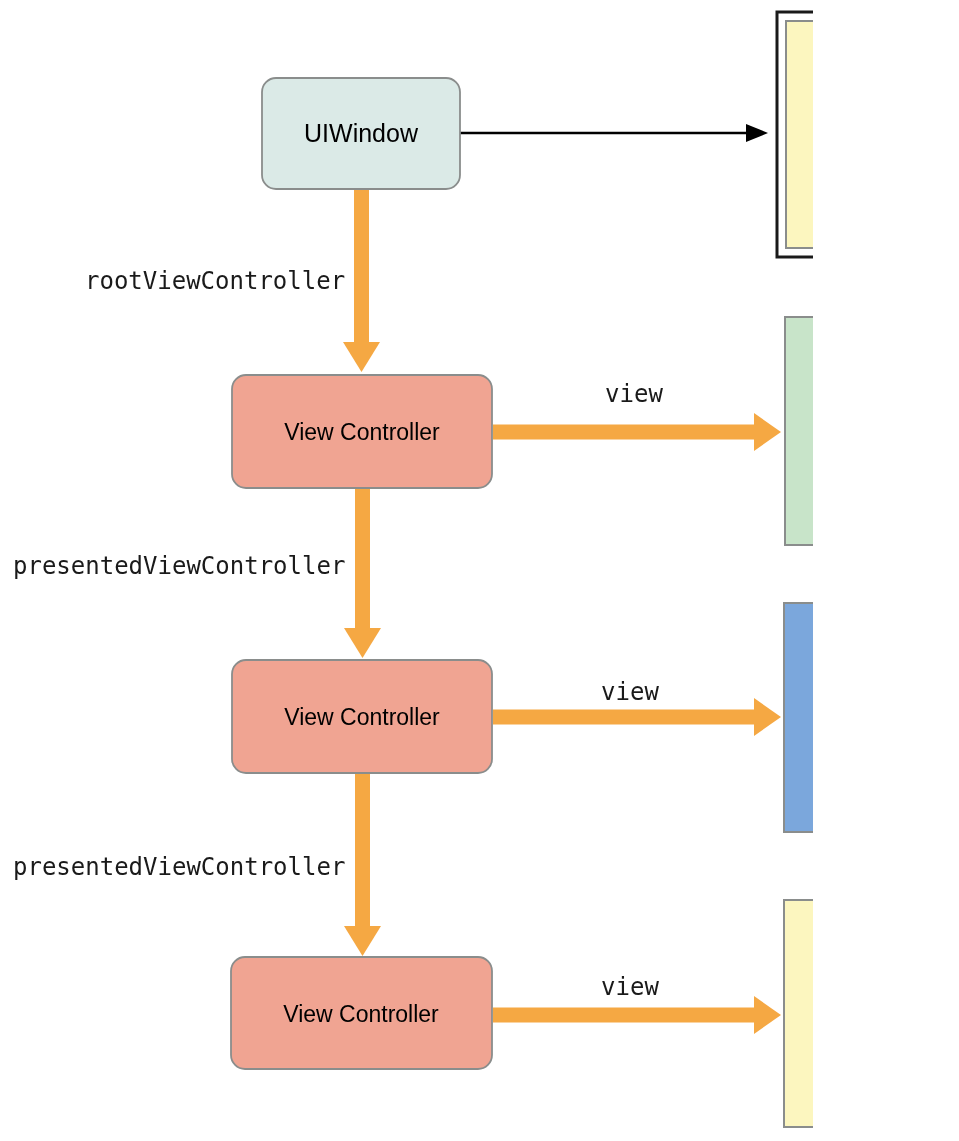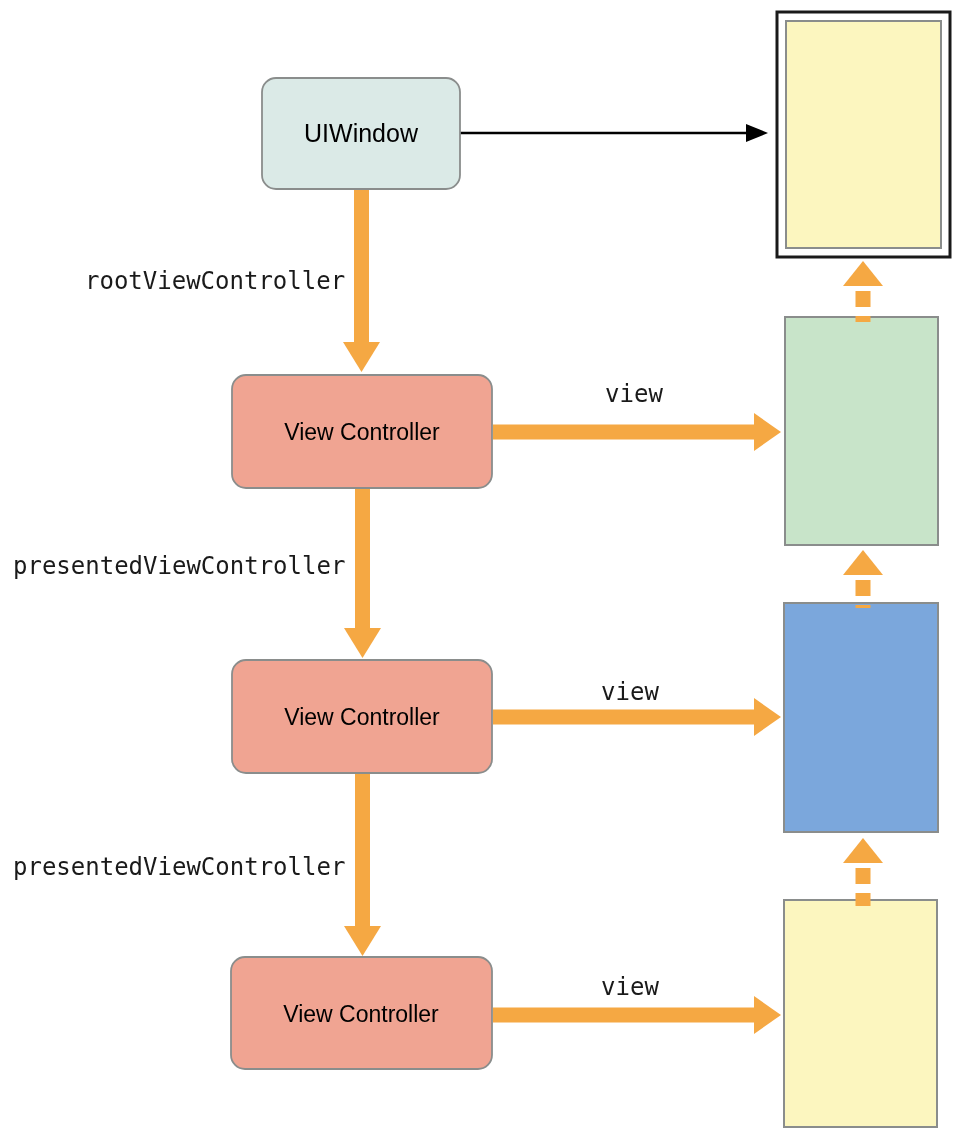--- a/index.html
+++ b/index.html
@@ -2,21 +2,21 @@
 <html><head>
 <meta charset="utf-8">
 <style>
   html, body {
     margin: 0;
     padding: 0;
     background: #ffffff;
   }
   .stage {
     position: relative;
-    width: 959px;
+    width: 813px;
     height: 1141px;
     background: #ffffff;
     overflow: hidden;
   }
   svg { display: block; }
   .box-label {
     font-family: "Liberation Sans", sans-serif;
     font-size: 23px;
     fill: #000000;
     text-anchor: middle;

